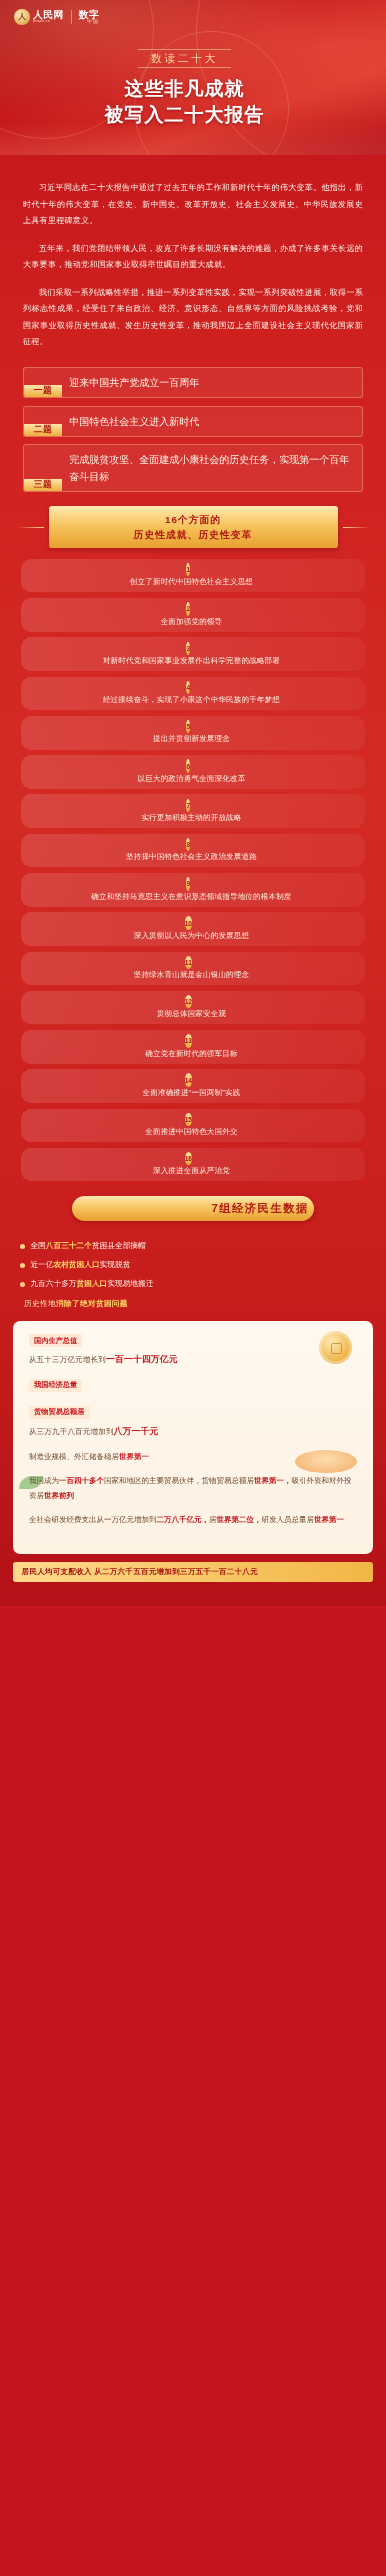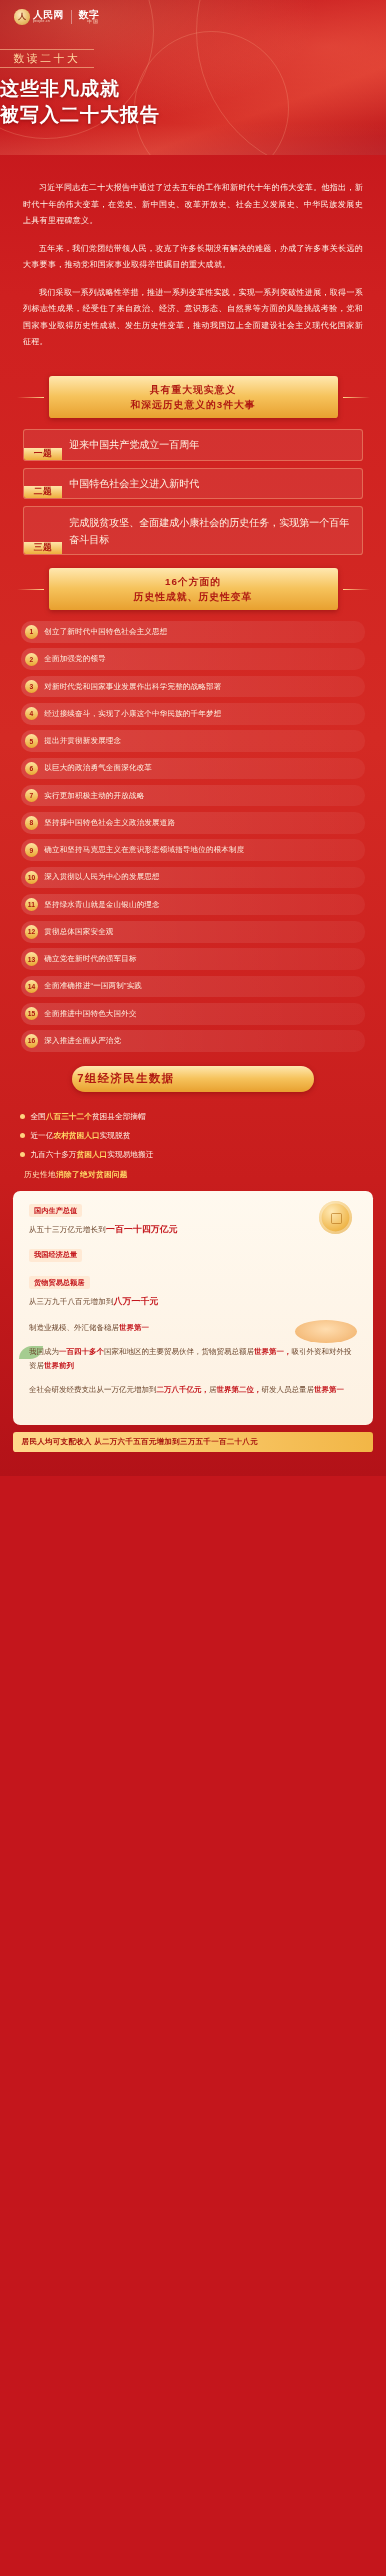--- a/index.html
+++ b/index.html
@@ -50,20 +50,21 @@
   .logo-people-cn { font-size: 9.8px; font-weight: bold; letter-spacing: 0.5px; color: #fff; }
   .logo-people-en { font-size: 3.3px; letter-spacing: 0.3px; color: #f5d8c2; }
   .logo-divider { width: 0.5px; height: 13.4px; background: rgba(255,255,255,.4); }
   .logo-digital { line-height: 1.05; }
   .logo-digital-cn { font-size: 9.8px; font-weight: bold; color: #fff; letter-spacing: 0.5px; }
   .logo-digital-sub { font-size: 4.6px; color: #ffe0c7; letter-spacing: 1.5px; text-align: right; }
 
   .hdr-title-wrap {
     position: absolute;
     top: 49px; left: 0; right: 17px;
+    text-align: center;
     z-index: 6;
   }
   .hdr-sub {
     display: inline-block;
     font-size: 10.8px;
     letter-spacing: 2.6px;
     color: #ffd9a0;
     padding: 1.5px 13.4px;
     border-top: 0.5px solid rgba(255,214,160,.55);
     border-bottom: 0.5px solid rgba(255,214,160,.55);
@@ -161,20 +162,21 @@
 
   
   .num-list { padding: 0 20.6px; margin-bottom: 14.4px; }
   .num-item {
     display: flex;
     align-items: center;
     margin-bottom: 5.7px;
     background: linear-gradient(90deg, rgba(255,255,255,.13), rgba(255,255,255,.05));
     border-radius: 10.3px;
     padding: 4.1px 7.2px 4.1px 4.1px;
+    flex-direction: column;
   }
   .num-badge {
     flex: 0 0 13.4px; height: 13.4px;
     border-radius: 50%;
     background: linear-gradient(180deg,#ffe3a0,#e9a732);
     color: #ad1710;
     font-size: 6.7px; font-weight: bold;
     display: flex; align-items: center; justify-content: center;
     margin-right: 6.2px;
   }
@@ -182,21 +184,21 @@
     font-size: 7.5px;
     line-height: 1.6;
     color: #fff3e2;
     letter-spacing: 0.2px;
   }
 
   
   .eco-banner {
     margin: 5.2px auto 10.3px auto;
     width: 242px;
-    text-align: left;
+    text-align: right;
     background: linear-gradient(180deg,#ffe8b0 0%, #f6c35c 48%, #e8a02f 100%);
     color: #b01a12;
     font-size: 11.3px;
     font-weight: bold;
     letter-spacing: 1.5px;
     padding: 5.2px 5.2px;
     border-radius: 13.4px;
     box-shadow: 0 1.5px 5.2px rgba(90,0,0,.35);
   }
   .eco-hl { padding: 0 20px; margin-top: 19px; }
@@ -326,26 +328,20 @@
     </div>
     <div class="hdr-ribbon"></div>
   </div>
 
   <div class="intro">
     <div class="para">习近平同志在二十大报告中通过了过去五年的工作和新时代十年的伟大变革。他指出，新时代十年的伟大变革，在党史、新中国史、改革开放史、社会主义发展史、中华民族发展史上具有里程碑意义。</div>
     <div class="para">五年来，我们党团结带领人民，攻克了许多长期没有解决的难题，办成了许多事关长远的大事要事，推动党和国家事业取得举世瞩目的重大成就。</div>
     <div class="para">我们采取一系列战略性举措，推进一系列变革性实践，实现一系列突破性进展，取得一系列标志性成果，经受住了来自政治、经济、意识形态、自然界等方面的风险挑战考验，党和国家事业取得历史性成就、发生历史性变革，推动我国迈上全面建设社会主义现代化国家新征程。</div>
   </div>
 
-  <div class="banner two-line">
-    <div class="banner-inner">
-      <div>具有重大现实意义</div>
-      <div>和深远历史意义的3件大事</div>
-    </div>
-  </div>
 
   <div class="cn-list">
     <div class="cn-item">
       <div class="cn-badge">一题</div>
       <div class="cn-text">迎来中国共产党成立一百周年</div>
     </div>
     <div class="cn-item">
       <div class="cn-badge">二题</div>
       <div class="cn-text">中国特色社会主义进入新时代</div>
     </div>

